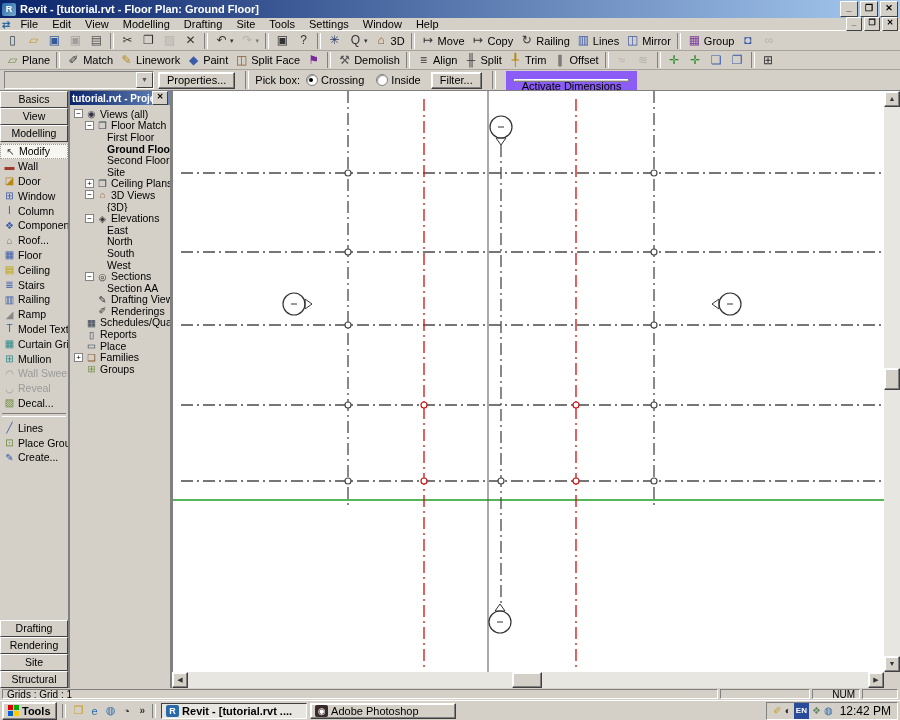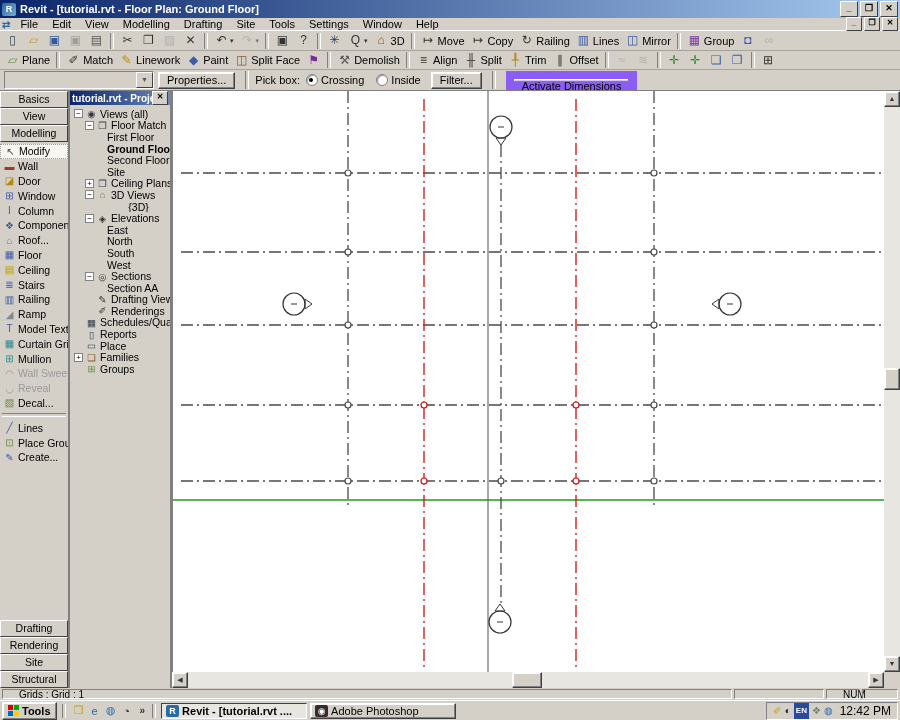--- a/index.html
+++ b/index.html
@@ -77,21 +77,21 @@
          border-color:#fff #404040 #404040 #fff;box-shadow:inset -1px -1px 0 #808080,inset 1px 1px 0 #fff;
          font-size:7px;text-align:center;line-height:14px;color:#333;box-sizing:border-box}
   #vscroll{left:712px;top:0;width:16px;height:581px;background:#e8e6e0}
   #hscroll{left:0;top:581px;width:712px;height:16px;background:#e8e6e0}
   #sbcorner{left:712px;top:581px;width:16px;height:16px;background:#d4d0c8}
   .sbthumb{position:absolute;background:#d4d0c8;border:1px solid;border-color:#fff #404040 #404040 #fff;
            box-shadow:inset -1px -1px 0 #808080,inset 1px 1px 0 #fff;box-sizing:border-box}
   
   #statusbar{left:0;top:688px;width:900px;height:12px;background:#d4d0c8;display:flex;align-items:stretch;
              padding:1px 2px;box-sizing:border-box;font-size:10px;gap:2px}
-  .spanel{border:1px solid;border-color:#808080 #fff #fff #808080;padding:0 16px;line-height:9px;box-sizing:border-box}
+  .spanel{border:1px solid;border-color:#808080 #fff #fff #808080;padding:0 4px;line-height:9px;box-sizing:border-box}
   .sgrow{flex:1}
   
   #taskbar{left:0;top:700px;width:900px;height:20px;background:#d4d0c8;border-top:1px solid #fff;
            display:flex;align-items:center;padding:1px 2px;box-sizing:border-box;gap:3px}
   #startbtn{display:flex;align-items:center;gap:3px;font-weight:bold;font-size:11px;height:16px;padding:0 5px;
             background:#d4d0c8;border:1px solid;border-color:#fff #404040 #404040 #fff;
             box-shadow:inset -1px -1px 0 #808080,inset 1px 1px 0 #fff}
   .flag{width:11px;height:11px;display:grid;grid-template-columns:5px 5px;grid-template-rows:5px 5px;gap:1px}
   .flag i{display:block}
   .tsep{width:2px;height:14px;border-left:1px solid #808080;border-right:1px solid #fff;margin:0 2px}
@@ -463,21 +463,21 @@
       <div class="trow" style="padding-left: 13px;">
         <span class="texp">+</span>
         <span class="tico" style="color: rgb(51, 68, 85);">❐</span>
         <span>Ceiling Plans</span>
       </div>
       <div class="trow" style="padding-left: 13px;">
         <span class="texp">−</span>
         <span class="tico" style="color: rgb(138, 90, 42);">⌂</span>
         <span>3D Views</span>
       </div>
-      <div class="trow" style="padding-left: 24px; justify-content: center;">
+      <div class="trow" style="padding-left: 24px;">
         <span class="tspace"></span>
         <span>{3D}</span>
       </div>
       <div class="trow" style="padding-left: 13px;">
         <span class="texp">−</span>
         <span class="tico" style="color: rgb(51, 51, 51);">◈</span>
         <span>Elevations</span>
       </div>
       <div class="trow" style="padding-left: 24px;">
         <span class="tspace"></span>
@@ -601,21 +601,21 @@
     <div class="sbbtn" style="left:0;top:0">◀</div>
     <div class="sbthumb" style="left:340px;top:0;width:30px;height:16px"></div>
     <div class="sbbtn" style="left:696px;top:0">▶</div>
   </div>
   <div id="sbcorner" class="abs"></div>
 </div>
 
 <div id="statusbar" class="abs">
   <span class="spanel sgrow">Grids : Grid : 1</span>
   <span class="spanel" style="width:90px"></span>
-  <span class="spanel" style="width:29px;text-align:right">NUM</span>
+  <span class="spanel" style="width:48px;text-align:right">NUM</span>
   <span class="spanel" style="width:36px"></span>
 </div>
 
 <div id="taskbar" class="abs">
   <span id="startbtn">
     <span class="flag">
       <i style="background:#d00"></i>
         <i style="background:#0a0"></i>
         <i style="background:#06c"></i>
         <i style="background:#fc0"></i>

